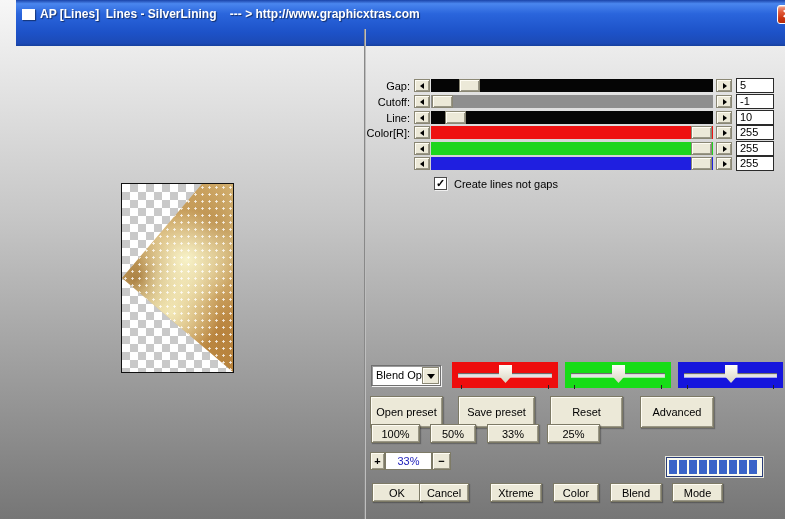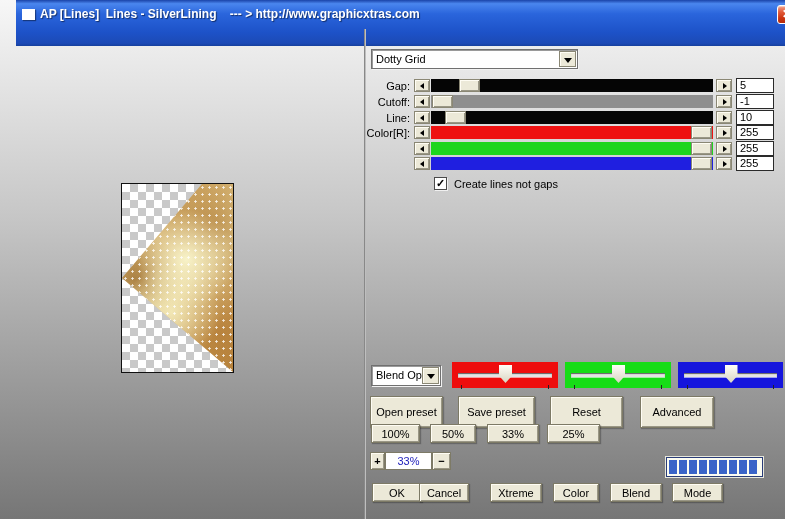--- a/index.html
+++ b/index.html
@@ -148,26 +148,20 @@
   </div>
 
   <div class="divider"></div>
 
   <div class="preview">
     <div class="gold-tri">
       <div class="gold-dots"></div>
     </div>
   </div>
 
-  <div class="dropdown" id="preset-dd">
-    <span class="dd-text">Dotty Grid</span>
-    <div class="dd-btn">
-      <div class="dd-arrow"></div>
-    </div>
-  </div>
 
   <div class="srow" id="row-gap">
     <span class="slabel">Gap:</span>
     <div class="sbody">
       <div class="sarrow l">
           <div class="tri-l"></div>
         </div>
       <div class="strack track-black">
           <div class="sthumb th-10"></div>
         </div>

